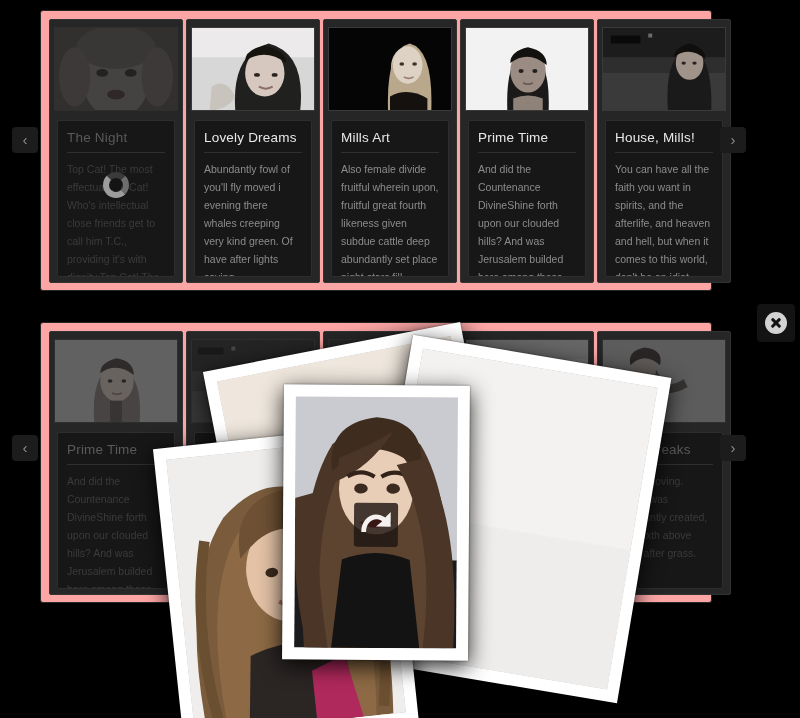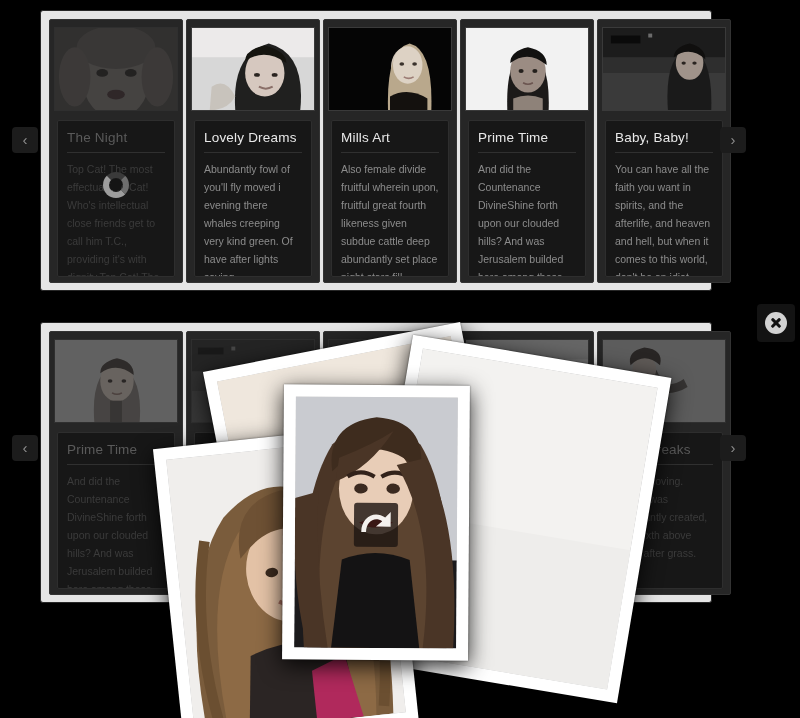--- a/index.html
+++ b/index.html
@@ -16,21 +16,21 @@
     width: 800px; height: 718px;
     background: #000;
     overflow: hidden;
   }
 
   
   .row {
     position: absolute;
     left: 40px;
     width: 672px;
-    background: #e5e5e5;
+    background: #fca5a5;
     border: 1px solid #272727;
     border-radius: 3px;
   }
   #row-1 { top: 10px; height: 281px; }
   #row-2 { top: 322px; height: 281px; }
 
   .track {
     position: absolute;
     top: 8px; left: 8px;
     display: flex;
@@ -291,21 +291,21 @@
             <rect x="46" y="6" width="4" height="4" fill="#6b6b6b"></rect>
             <rect x="0" y="46" width="124" height="38" fill="#3a3a3a"></rect>
             <path d="M66 84 Q62 28 88 20 Q112 28 110 84 Z" fill="#1a1a1a"></path>
             <ellipse cx="88" cy="36" rx="14" ry="17" fill="#a0938a"></ellipse>
             <path d="M72 30 Q88 18 104 32 Q104 20 88 16 Q72 20 72 30Z" fill="#100f0e"></path>
             <ellipse cx="82" cy="36" rx="2.2" ry="1.6" fill="#2a2420"></ellipse>
             <ellipse cx="93" cy="36" rx="2.2" ry="1.6" fill="#2a2420"></ellipse>
           </svg>
         </div>
         <div class="panel">
-          <div class="panel-title">Baby, Baby!</div>
+          <div class="panel-title">House, Mills!</div>
           <p class="panel-body">You can have all the faith you want in spirits, and the afterlife, and heaven and hell, but when it comes to this world, don't be an idiot.</p>
         </div>
       </div>
 
     </div>
   </div>
 
   <div class="row" id="row-2">
     <div class="track">
 

